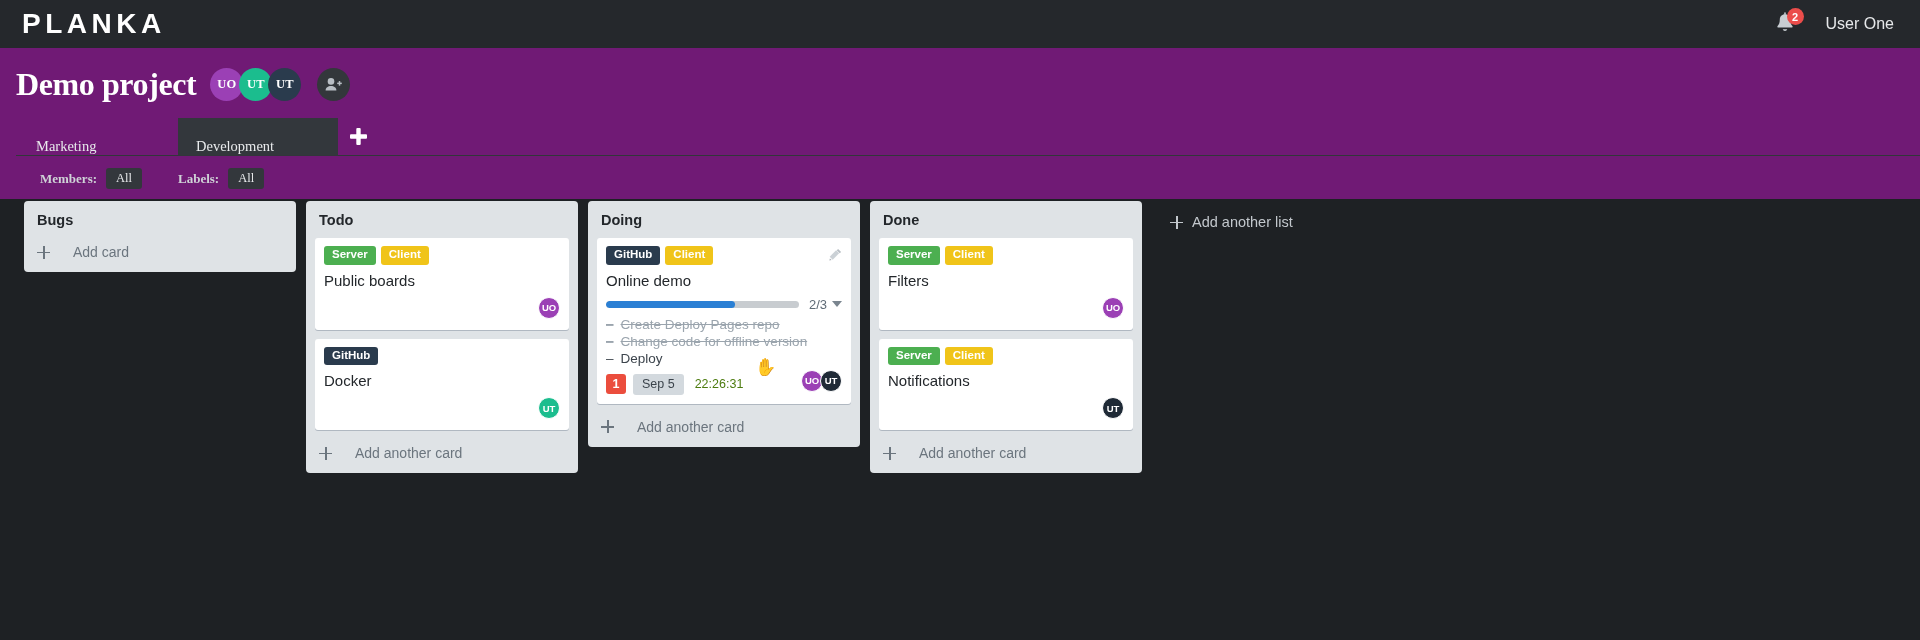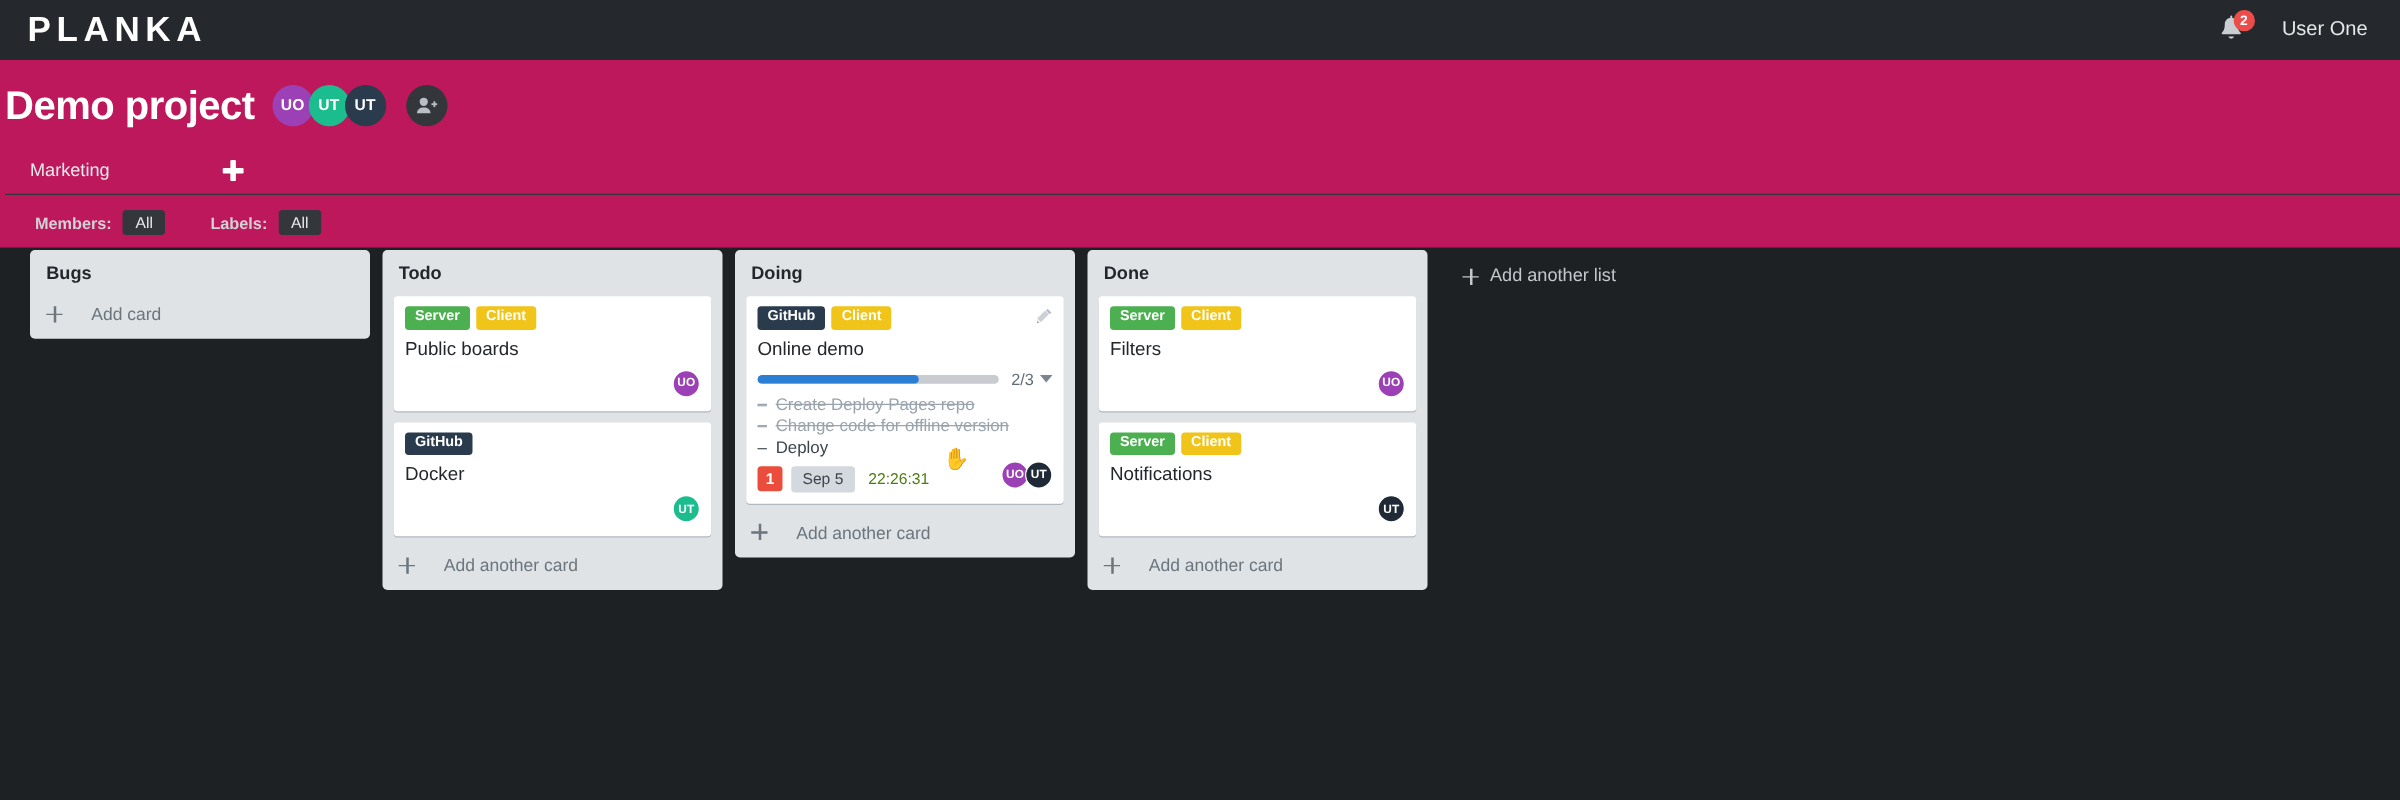--- a/index.html
+++ b/index.html
@@ -42,22 +42,23 @@
     color: #fff;
     font-size: 11px;
     font-weight: 700;
     display: flex; align-items: center; justify-content: center;
     padding: 0 2px;
   }
   .username { color: #e6e8ea; font-size: 16px; }
 
   
   .project-header {
-    padding: 14px 0 0 4px;
-    background: #be185d;
+    padding: 14px 0 0 16px;
+    background: #701a75;
+    font-family: Liberation Serif, serif;
   }
   .project-title-row {
     display: flex;
     align-items: center;
     gap: 14px;
     height: 44px;
   }
   .project-title {
     color: #fff;
     font-size: 32px;
@@ -90,21 +91,21 @@
     display: flex;
     align-items: stretch;
     margin-top: 12px;
     height: 38px;
     border-bottom: 1px solid #32363a;
     padding-left: 2px;
   }
   .tab {
     min-width: 160px;
     display: flex;
-    align-items: center;
+    align-items: flex-end;
     padding: 0 18px;
     color: #e8eaec;
     font-size: 14.5px;
     cursor: pointer;
     white-space: nowrap;
   }
   .tab.active { background: #33373c; }
   .tab-add {
     width: 40px;
     display: flex; align-items: center; justify-content: center;
@@ -352,20 +353,23 @@
         <path d="M.6 13.6c0-3 2.4-4.6 5.4-4.6s5.4 1.6 5.4 4.6z" fill="#b9bfc5"></path>
         <rect x="12.2" y="5.6" width="4.6" height="1.5" fill="#b9bfc5"></rect>
         <rect x="13.75" y="4.05" width="1.5" height="4.6" fill="#b9bfc5"></rect>
       </svg>
     </div>
   </div>
 
   <div class="tabs">
     <div class="tab">
       <span>Marketing</span>
+    </div>
+    <div class="tab active">
+      <span>Development</span>
     </div>
     <div class="tab-add">
       <svg width="17" height="17" viewBox="0 0 17 17">
         <rect x="0" y="6.3" width="17" height="4.4" rx="1" fill="#ffffff"></rect>
         <rect x="6.3" y="0" width="4.4" height="17" rx="1" fill="#ffffff"></rect>
       </svg>
     </div>
   </div>
 
   <div class="filters">

